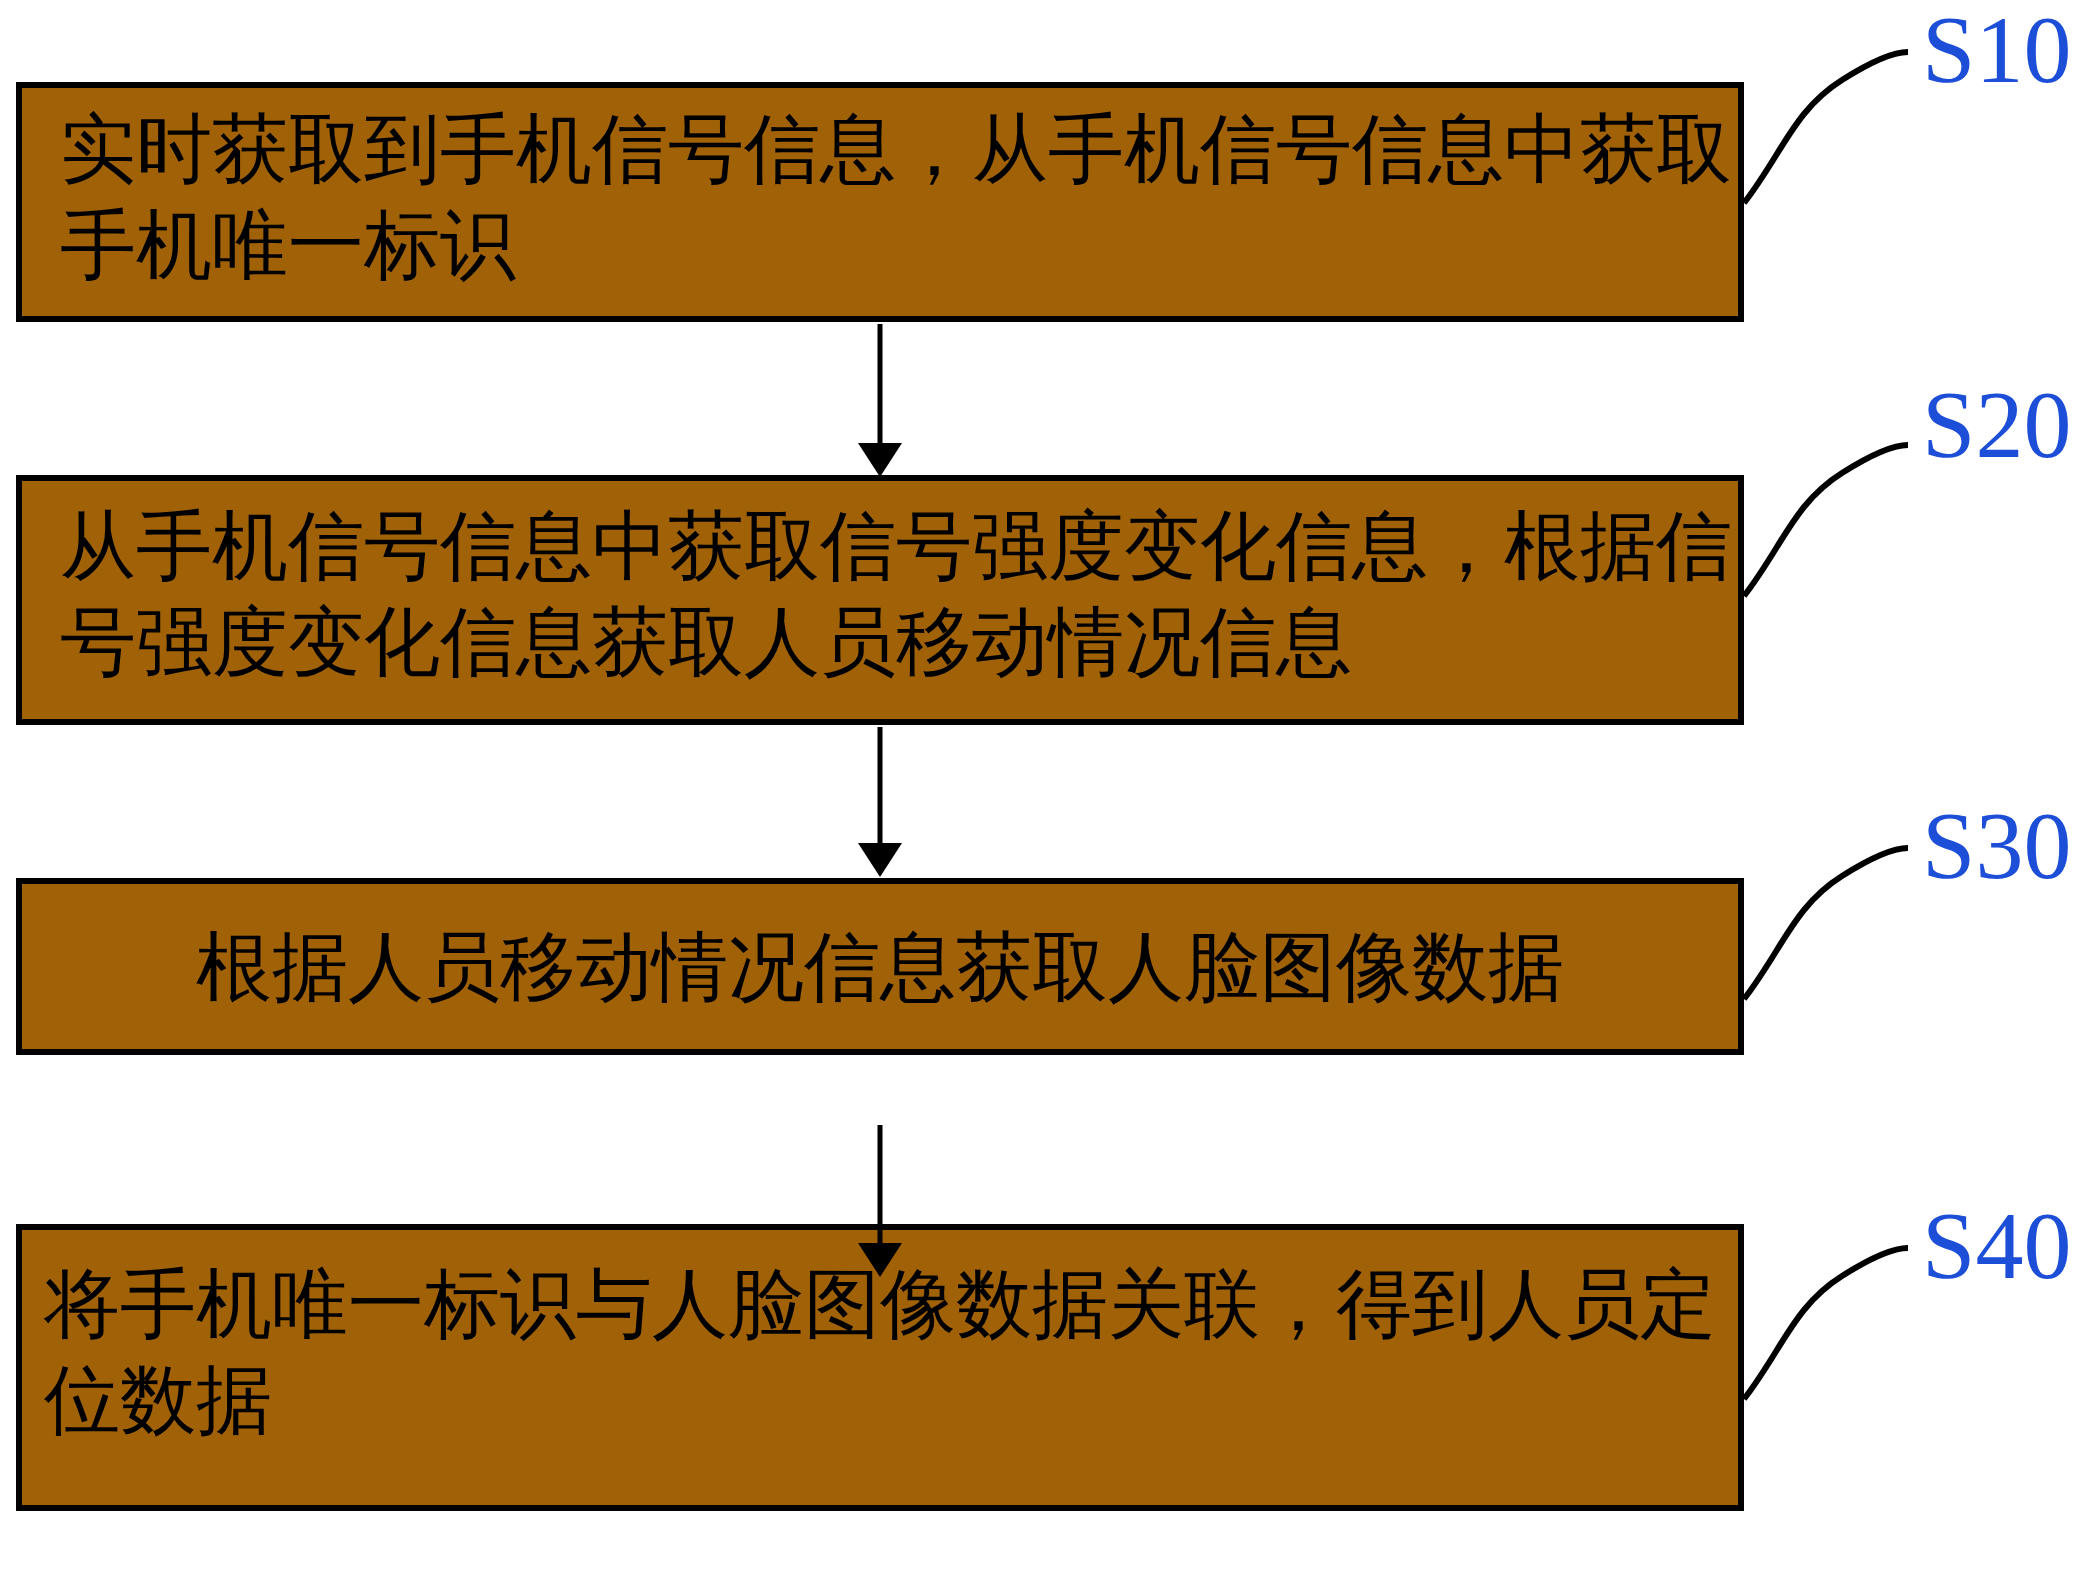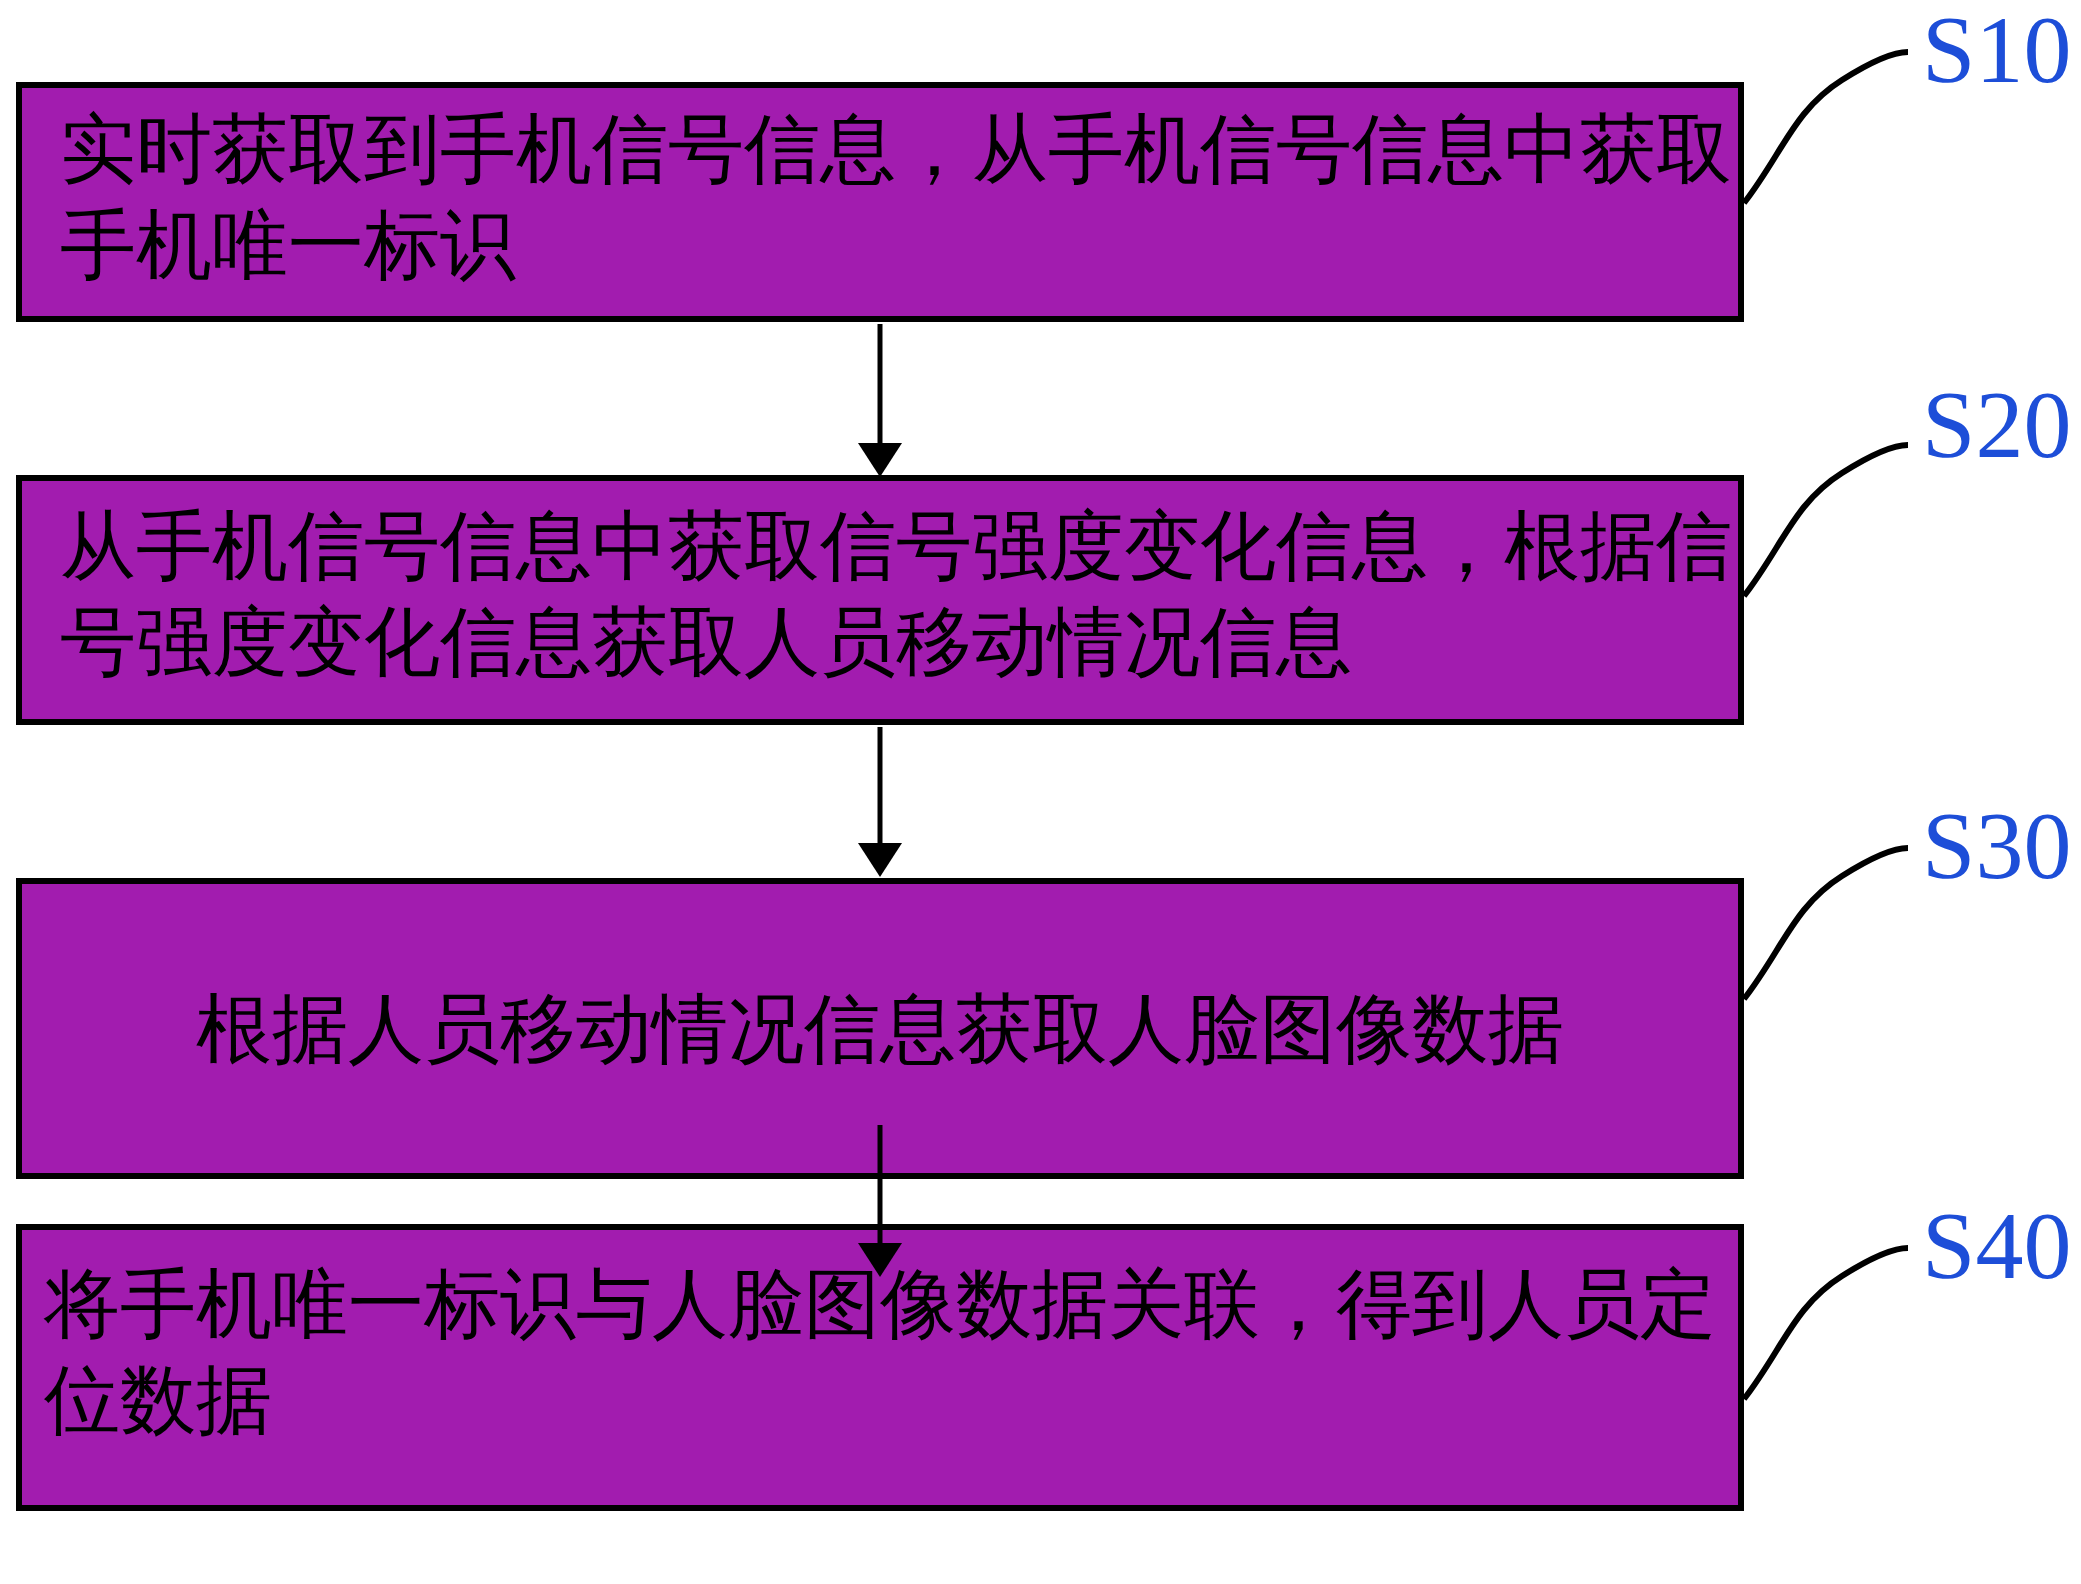--- a/index.html
+++ b/index.html
@@ -15,31 +15,31 @@
     color:#000;
     font-family:"Liberation Serif", serif;
     overflow:hidden;
   }
   .step-box{
     position:absolute;
     left:16px;
     width:1728px;
     border:6px solid #000;
     box-sizing:border-box;
-    background:#a21caf;
+    background:#a16207;
   }
   .step-box .txt-line{
     font-size:76px;
     line-height:96px;
     white-space:nowrap;
     letter-spacing:0px;
   }
   .step-1{ top:82px;   height:240px; padding:13px 8px 0 38px; }
   .step-2{ top:475px;  height:250px; padding:17px 8px 15px 38px; }
-  .step-3{ top:878px;  height:301px; display:flex; flex-direction:column;
+  .step-3{ top:878px;  height:177px; display:flex; flex-direction:column;
            align-items:center; justify-content:center; padding:0; }
   .step-4{ top:1224px; height:287px; padding:26px 8px 0 22px; }
 
   .step-label{
     position:absolute;
     left:1922px;
     width:158px;
     font-size:96px;
     line-height:96px;
     text-align:left;

